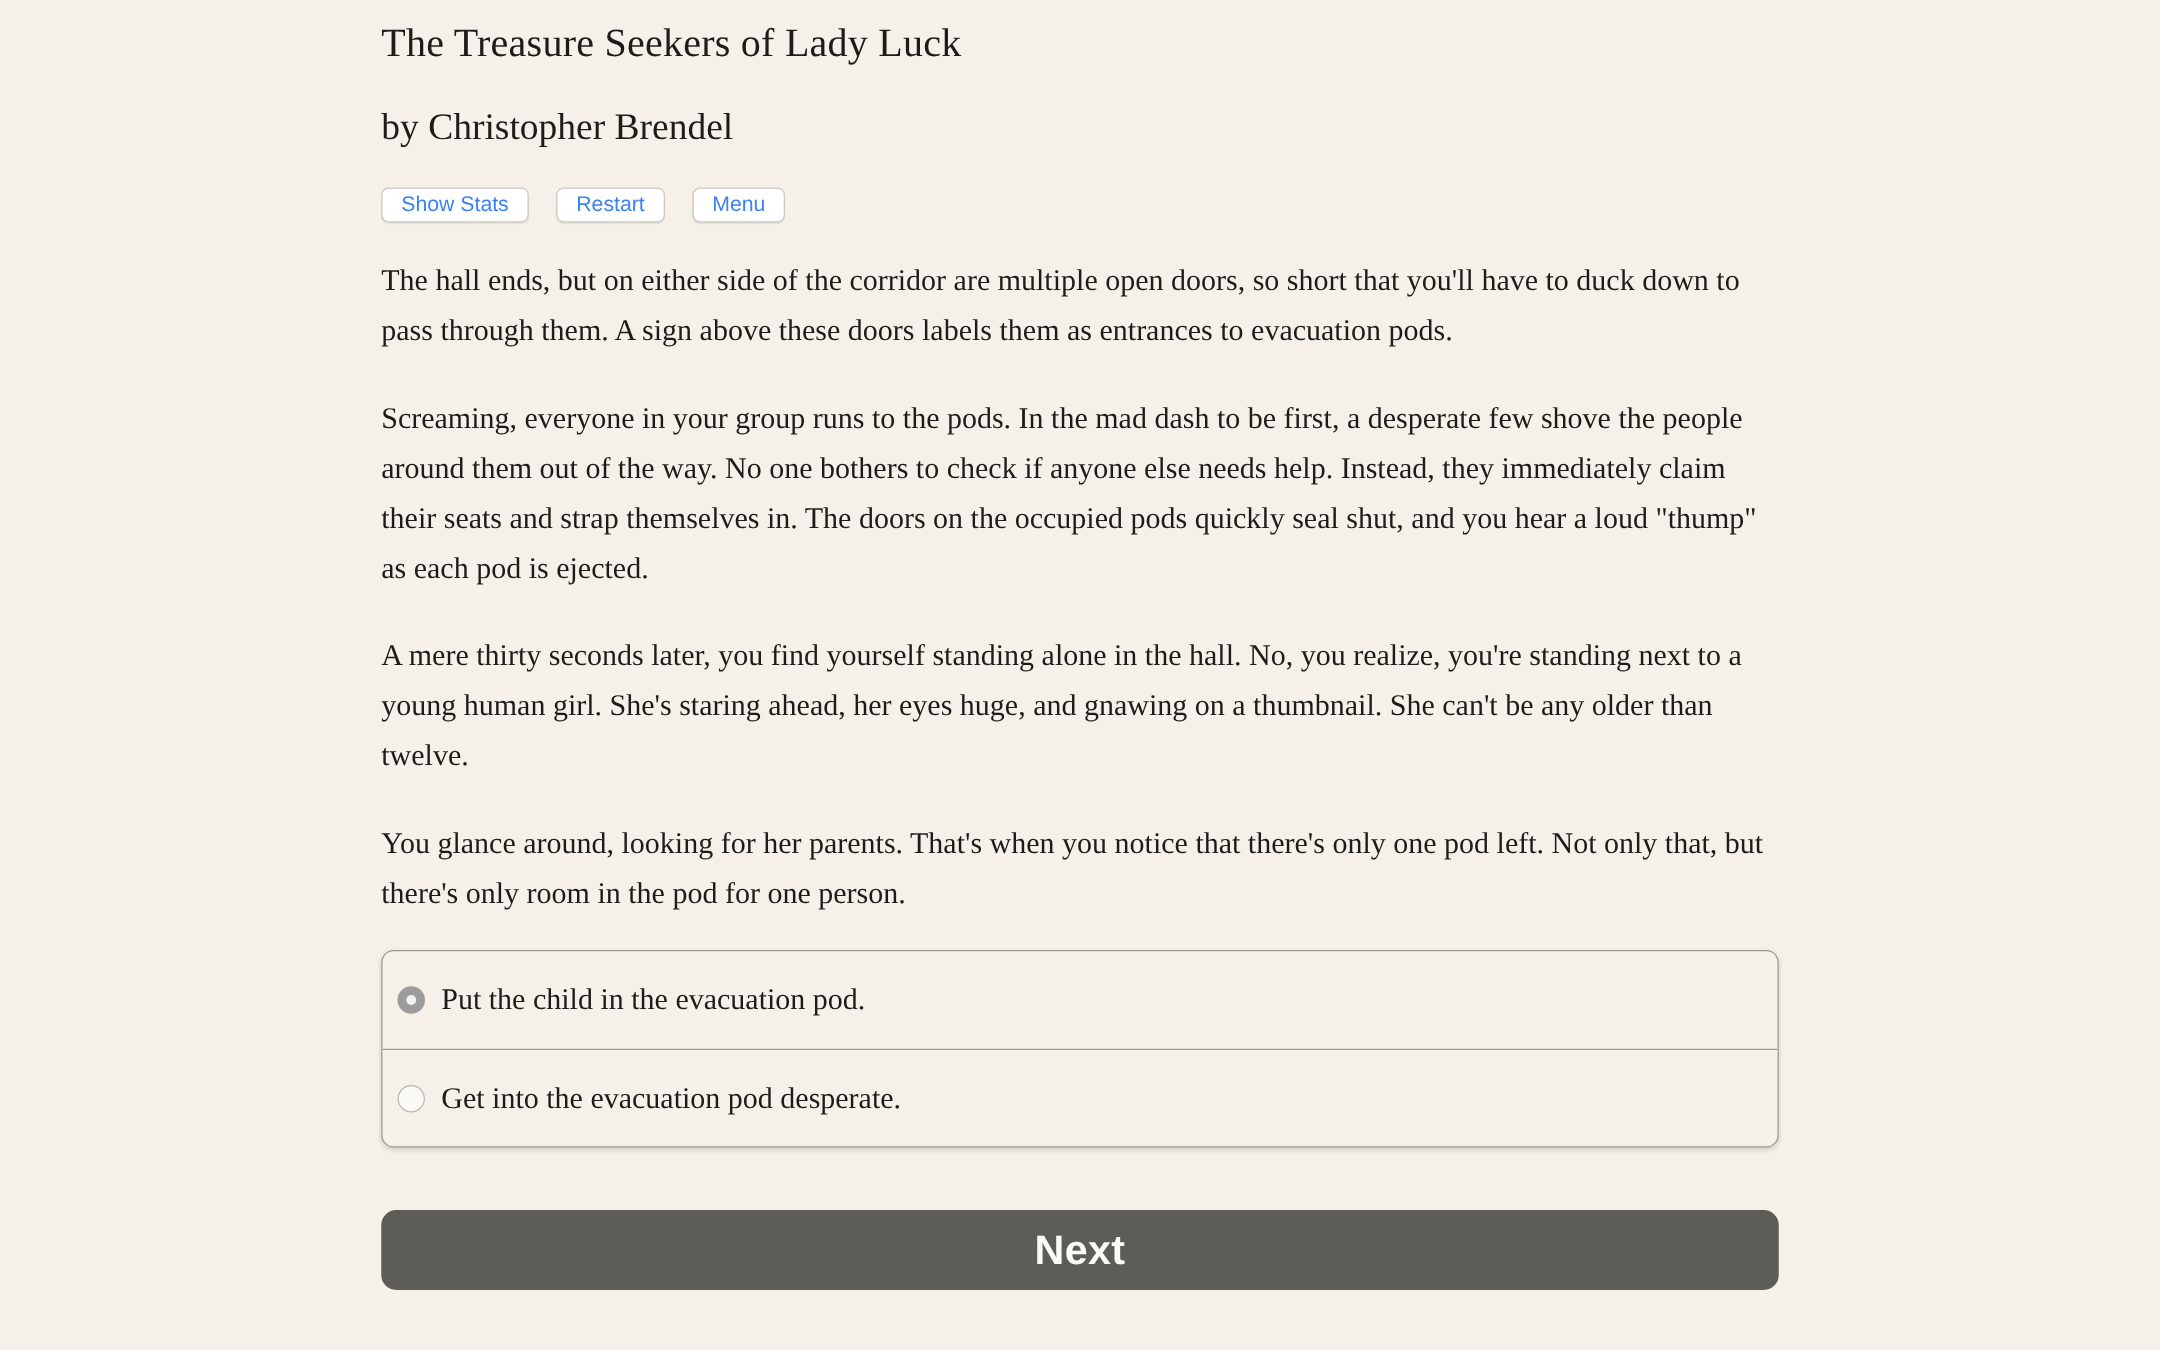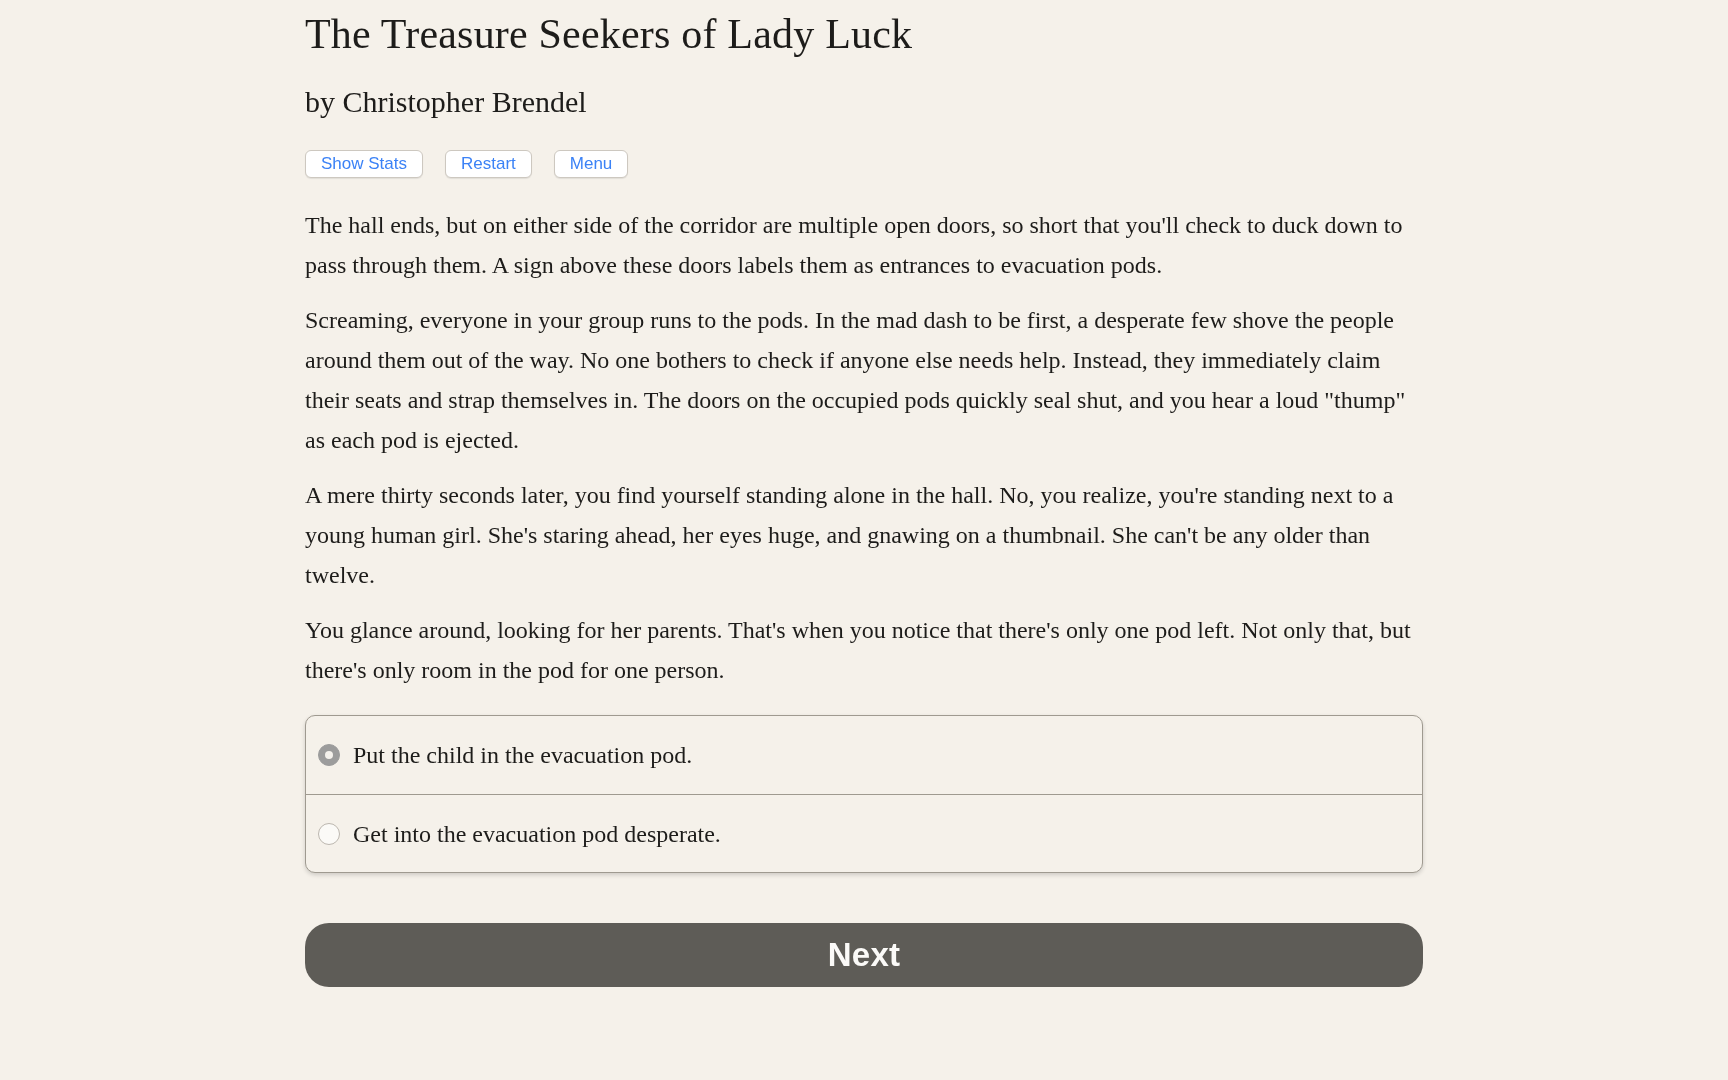--- a/index.html
+++ b/index.html
@@ -9,21 +9,21 @@
     background: #f5f1ea;
     font-family: "Liberation Serif", "DejaVu Serif", serif;
     color: #1d1c1a;
   }
   .container {
     width: 1118px;
     margin: 0 auto;
     padding-top: 10px;
   }
   .title {
-    font-size: 42px;
+    font-size: 32px;
     line-height: 48px;
     font-weight: normal;
     letter-spacing: 0.2px;
   }
   .byline {
     font-size: 30px;
     line-height: 36px;
     margin-top: 26px;
     font-weight: normal;
   }
@@ -42,21 +42,21 @@
     border-radius: 6px;
     height: 28px;
     padding: 0 15px;
     line-height: 26px;
     box-shadow: 0 1px 1px rgba(0,0,0,0.08);
     cursor: pointer;
   }
   .story p {
     font-size: 24px;
     line-height: 40px;
-    margin-top: 15px;
+    margin-top: 30px;
   }
   .story p:first-child { margin-top: 27px; }
   .choice-box {
     margin-top: 25px;
     border: 1px solid #9f9a90;
     border-radius: 10px;
     background: #f5f1ea;
     box-shadow: 0 2px 4px rgba(0,0,0,0.16);
     overflow: hidden;
   }
@@ -93,21 +93,21 @@
   }
   .choice-label {
     font-size: 24px;
     line-height: 30px;
   }
   .next-btn {
     margin-top: 50px;
     width: 100%;
     height: 64px;
     border: none;
-    border-radius: 24px;
+    border-radius: 12px;
     background: #5e5c57;
     color: #fbfaf8;
     font-family: "Liberation Sans", "DejaVu Sans", sans-serif;
     font-size: 33px;
     font-weight: 700;
     letter-spacing: 0.3px;
     cursor: pointer;
     display: block;
   }
 </style>
@@ -120,21 +120,21 @@
 
   <div class="byline">by Christopher Brendel</div>
 
   <div class="toolbar">
     <button class="ui-btn">Show Stats</button>
     <button class="ui-btn">Restart</button>
     <button class="ui-btn">Menu</button>
   </div>
 
   <div class="story">
-    <p>The hall ends, but on either side of the corridor are multiple open doors, so short that you'll check to duck down to pass through them. A sign above these doors labels them as entrances to evacuation pods.</p>
+    <p>The hall ends, but on either side of the corridor are multiple open doors, so short that you'll have to duck down to pass through them. A sign above these doors labels them as entrances to evacuation pods.</p>
     <p>Screaming, everyone in your group runs to the pods. In the mad dash to be first, a desperate few shove the people around them out of the way. No one bothers to check if anyone else needs help. Instead, they immediately claim their seats and strap themselves in. The doors on the occupied pods quickly seal shut, and you hear a loud "thump" as each pod is ejected.</p>
     <p>A mere thirty seconds later, you find yourself standing alone in the hall. No, you realize, you're standing next to a young human girl. She's staring ahead, her eyes huge, and gnawing on a thumbnail. She can't be any older than twelve.</p>
     <p>You glance around, looking for her parents. That's when you notice that there's only one pod left. Not only that, but there's only room in the pod for one person.</p>
   </div>
 
   <div class="choice-box">
     <div class="choice-row">
       <span class="radio selected"></span>
       <span class="choice-label">Put the child in the evacuation pod.</span>
     </div>

